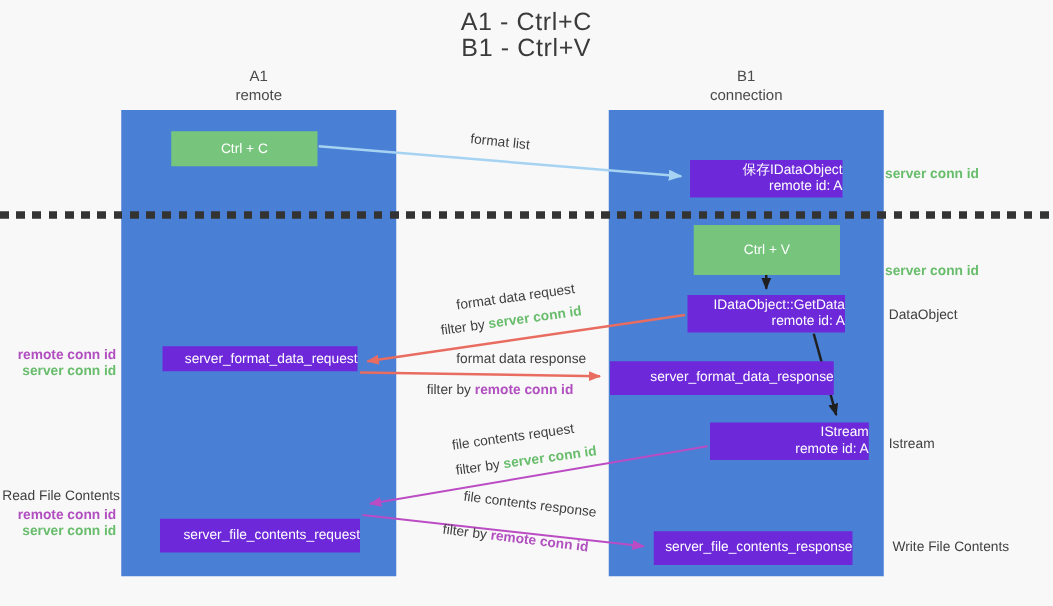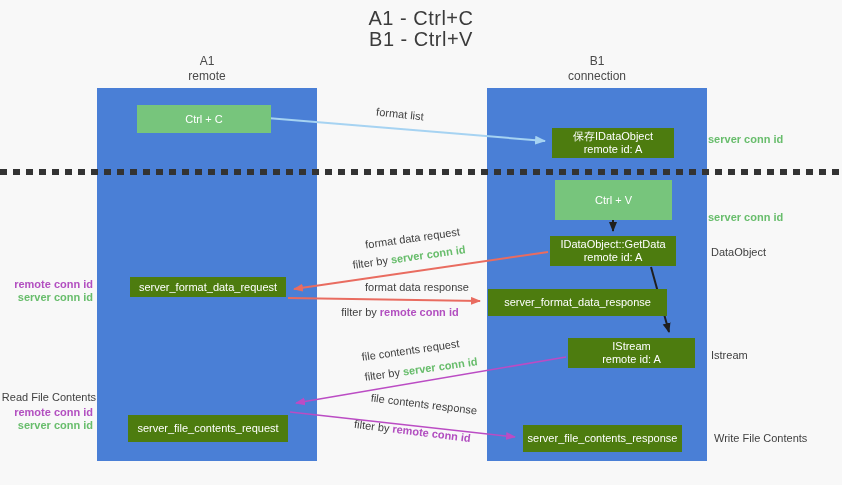--- a/index.html
+++ b/index.html
@@ -11,21 +11,21 @@
 
   .lane-header { position:absolute; text-align:center; font-size:12px; line-height:15px; color:#4a4a4a; }
   .lane { position:absolute; top:88px; height:373px; width:220px; background:#4a7fd6; }
 
   .divider { position:absolute; left:0; top:169px; width:842px; height:6px;
              background:repeating-linear-gradient(90deg,#333 0 7px,transparent 7px 13px); }
 
   .box { position:absolute; display:flex; flex-direction:column; align-items:center;
          justify-content:center; color:#fff; font-size:11px; line-height:13px; text-align:center; }
   .box.green  { background:#77c57c; }
-  .box.orange { background:#4d7c0f; }
+  .box.orange { background:#6d28d9;align-items:flex-end; }
 
   .arrow-label { position:absolute; font-size:11px; color:#3f3f3f; text-align:center; white-space:nowrap; }
   .rot-up   { transform:rotate(-8deg); }
   .rot-down { transform:rotate(7deg); }
   .rot-slight { transform:rotate(6deg); }
 
   .side-label { position:absolute; font-size:11px; color:#3f3f3f; white-space:nowrap; }
   .side-label.right-align { text-align:right; }
   .green-text  { color:#68bd6c; font-weight:bold; }
   .purple-text { color:#b24fc0; font-weight:bold; }
@@ -73,21 +73,21 @@
     </defs>
     <line x1="255" y1="117" x2="545" y2="141" stroke="#a6d3f2" stroke-width="2" marker-end="url(#m-blue)"></line>
     <line x1="613" y1="208" x2="613" y2="231" stroke="#1f1f1f" stroke-width="2" marker-end="url(#m-black)"></line>
     <line x1="651" y1="267" x2="669" y2="332" stroke="#1f1f1f" stroke-width="2" marker-end="url(#m-black)"></line>
     <line x1="548" y1="252" x2="294" y2="289" stroke="#e96c60" stroke-width="2" marker-end="url(#m-red)"></line>
     <line x1="288" y1="298" x2="480" y2="301" stroke="#e96c60" stroke-width="2" marker-end="url(#m-red)"></line>
     <line x1="566" y1="357" x2="296" y2="403" stroke="#bb4cc4" stroke-width="1.6" marker-end="url(#m-magenta)"></line>
     <line x1="290" y1="412" x2="515" y2="437" stroke="#bb4cc4" stroke-width="1.6" marker-end="url(#m-magenta)"></line>
   </svg>
 
-  <div class="box green" style="left:137px;top:105px;width:134px;height:28px">
+  <div class="box green" style="left:137px;top:105px;width:117px;height:28px">
     <div>Ctrl + C</div>
   </div>
 
   <div class="box orange" style="left:552px;top:128px;width:122px;height:30px">
     <div>保存IDataObject</div>
     <div>remote id: A</div>
   </div>
 
   <div class="box green" style="left:555px;top:180px;width:117px;height:40px">
     <div>Ctrl + V</div>

